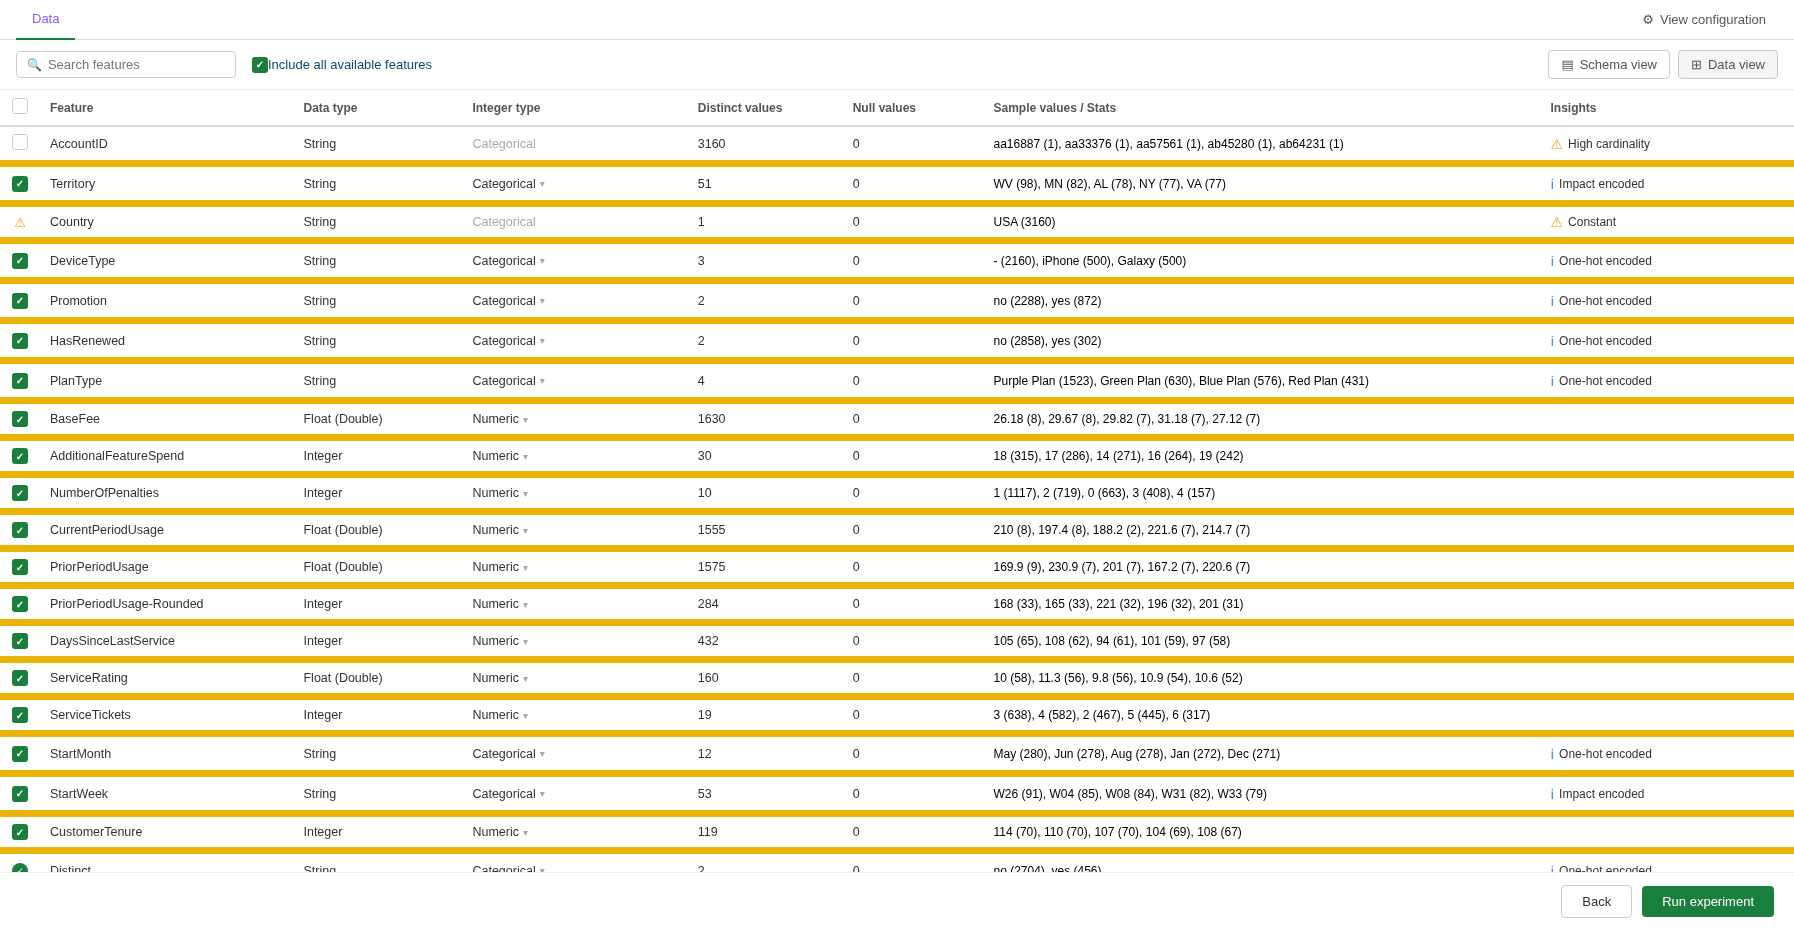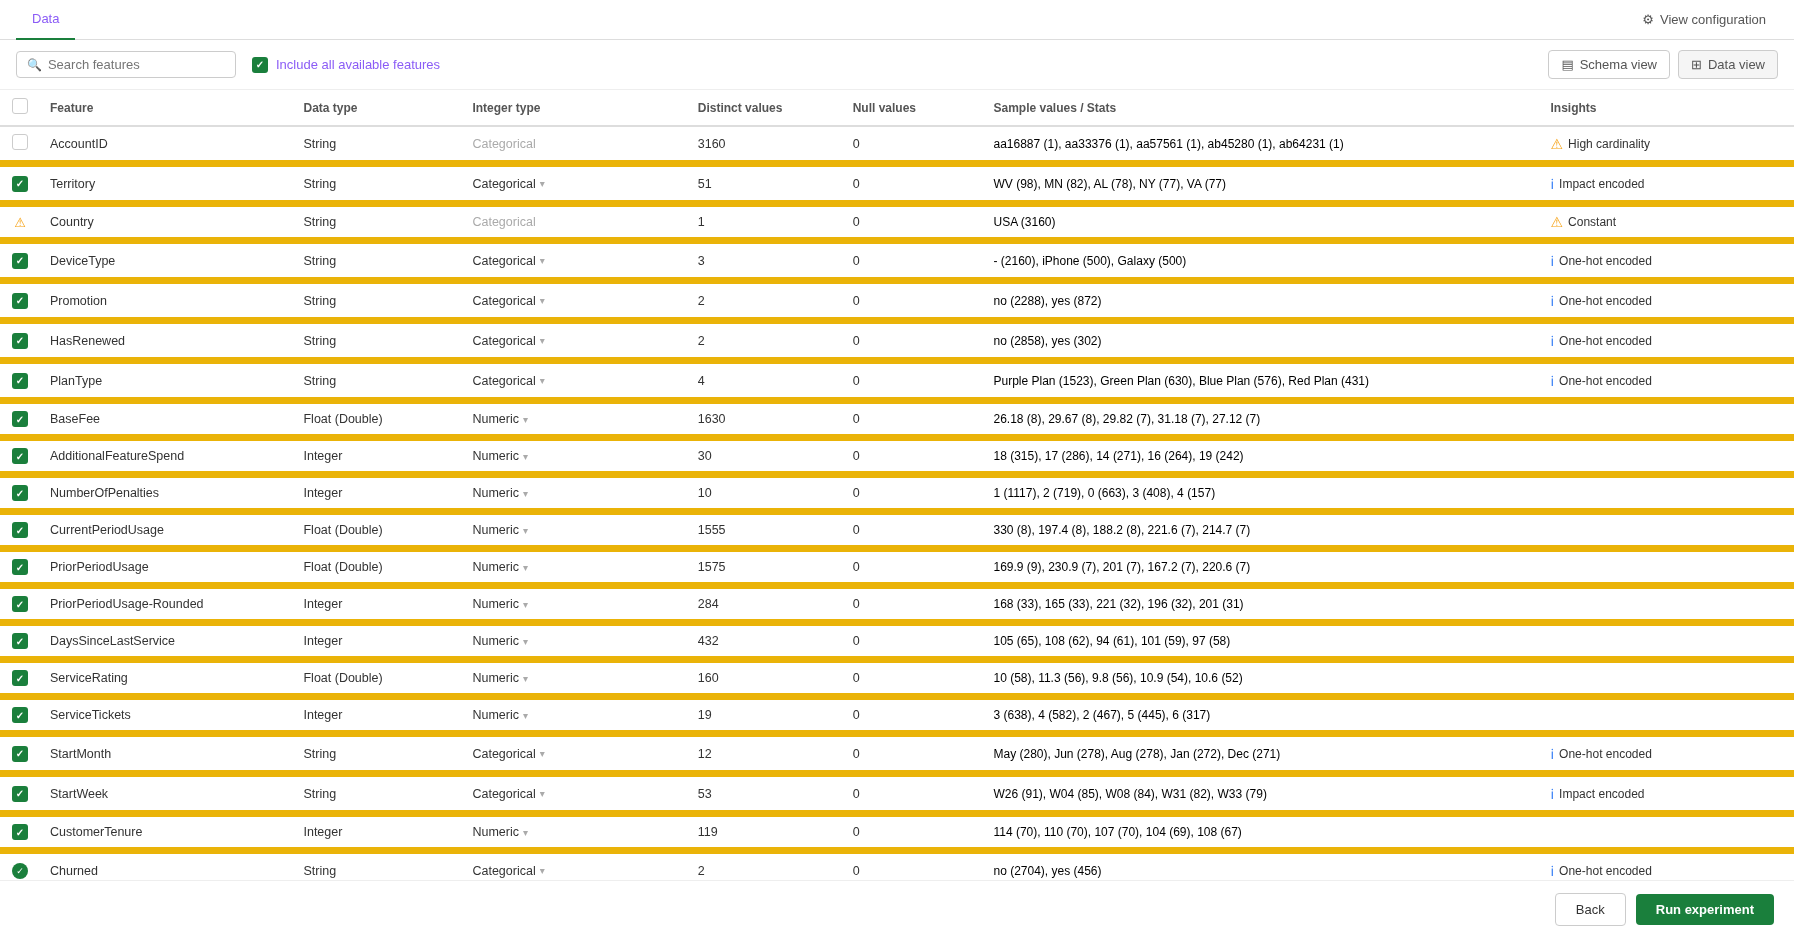--- a/index.html
+++ b/index.html
@@ -27,21 +27,21 @@
     .toolbar-left { display: flex; align-items: center; gap: 16px; }
     .search-box {
       display: flex; align-items: center; gap: 6px;
       border: 1px solid #ccc; border-radius: 4px; padding: 5px 10px;
       width: 220px; background: #fff;
     }
     .search-box input {
       border: none; outline: none; font-size: 13px; color: #555; width: 100%; background: transparent;
     }
     .search-icon { color: #aaa; font-size: 12px; }
-    .include-all { display: flex; align-items: center; gap: 8px; font-size: 13px; color: #8b5cf6; }
+    .include-all { display: flex; align-items: center; font-size: 13px; color: #0c4a6e; }
     .checkbox-green {
       width: 16px; height: 16px; background: #1a7f3c; border-radius: 3px;
       display: flex; align-items: center; justify-content: center; cursor: pointer;
     }
     .checkbox-green::after { content: '✓'; color: #fff; font-size: 10px; font-weight: bold; }
 
     .toolbar-right { display: flex; align-items: center; gap: 8px; }
     .view-btn {
       display: flex; align-items: center; gap: 6px; padding: 6px 12px;
       border: 1px solid #ccc; border-radius: 4px; background: #f5f5f5; cursor: pointer;
@@ -86,29 +86,29 @@
     .insight-badge {
       display: flex; align-items: center; gap: 5px; font-size: 12px;
     }
     .sample-text { color: #000000; font-size: 12px; }
 
     .warn-row-icon { color: #f59e0b; font-size: 13px; }
 
     .bottom-bar {
       display: flex; align-items: center; justify-content: flex-end;
       padding: 12px 20px; border-top: 1px solid #eee; background: #fff;
-      position: fixed; bottom: 4px; width: 100%; gap: 10px;
+      position: fixed; bottom: 12px; width: 100%; gap: 10px;
     }
     .back-btn {
       padding: 8px 20px; border: 1px solid #ccc; border-radius: 4px;
       background: #fff; cursor: pointer; font-size: 13px; color: #333;
     }
     .run-btn {
       padding: 8px 20px; border: none; border-radius: 4px;
-      background: #1a7f3c; cursor: pointer; font-size: 13px; color: #fff; font-weight: 700;
+      background: #1a7f3c; cursor: pointer; font-size: 13px; color: #fff; font-weight: 400;
     }
 
     .header-checkbox {
       width: 16px; height: 16px; border: 1px solid #ccc; border-radius: 3px;
       display: inline-block; background: #fff;
     }
   </style>
 </head>
 <body>
 
@@ -342,21 +342,21 @@
     <td class="col-feature"><span>CurrentPeriodUsage</span></td>
     <td class="col-datatype"><span>Float (Double)</span></td>
     <td class="col-featuretype">
             <div class="feature-type-select">
       <span>Numeric</span>
       <span class="chevron">▾</span>
     </div>
           </td>
     <td class="col-distinct"><span>1555</span></td>
     <td class="col-null"><span>0</span></td>
-    <td class="col-sample"><span class="sample-text">330 (8), 197.4 (8), 188.2 (8), 221.6 (7), 214.7 (7)</span></td>
+    <td class="col-sample"><span class="sample-text">210 (8), 197.4 (8), 188.2 (2), 221.6 (7), 214.7 (7)</span></td>
     <td class="col-insights"></td>
   </tr>
         <tr>
     <td class="col-checkbox" style="text-align:center;"><div class="row-checkbox checked"></div></td>
     <td class="col-feature"><span>PriorPeriodUsage</span></td>
     <td class="col-datatype"><span>Float (Double)</span></td>
     <td class="col-featuretype">
             <div class="feature-type-select">
       <span>Numeric</span>
       <span class="chevron">▾</span>
@@ -479,21 +479,21 @@
           </td>
     <td class="col-distinct"><span>119</span></td>
     <td class="col-null"><span>0</span></td>
     <td class="col-sample"><span class="sample-text">114 (70), 110 (70), 107 (70), 104 (69), 108 (67)</span></td>
     <td class="col-insights"></td>
   </tr>
         <tr>
     <td class="col-checkbox" style="text-align:center;"><div style="width:16px;height:16px;background:#1a7f3c;border-radius:50%;display:inline-flex;align-items:center;justify-content:center;">
               <span style="color:#fff;font-size:9px;">✓</span>
             </div></td>
-    <td class="col-feature"><span>Churned</span></td>
+    <td class="col-feature"><span>Distinct</span></td>
     <td class="col-datatype"><span>String</span></td>
     <td class="col-featuretype">
             <div class="feature-type-select">
       <span>Categorical</span>
       <span class="chevron">▾</span>
     </div>
           </td>
     <td class="col-distinct"><span>2</span></td>
     <td class="col-null"><span>0</span></td>
     <td class="col-sample"><span class="sample-text">no (2704), yes (456)</span></td>

